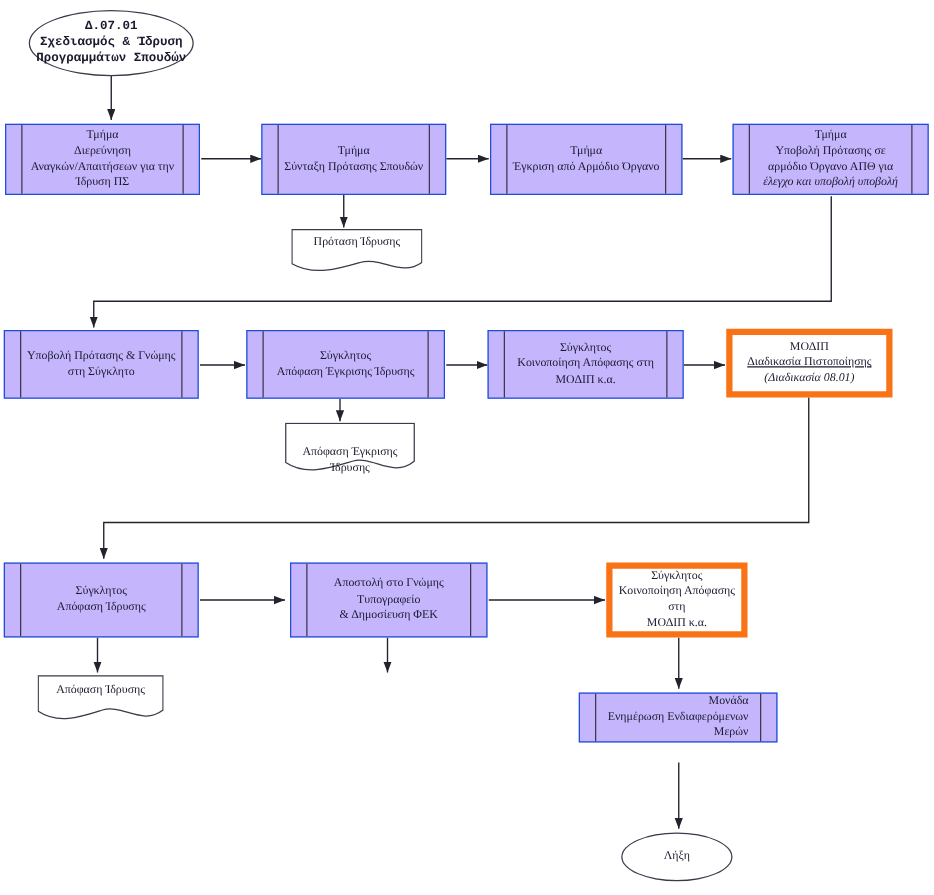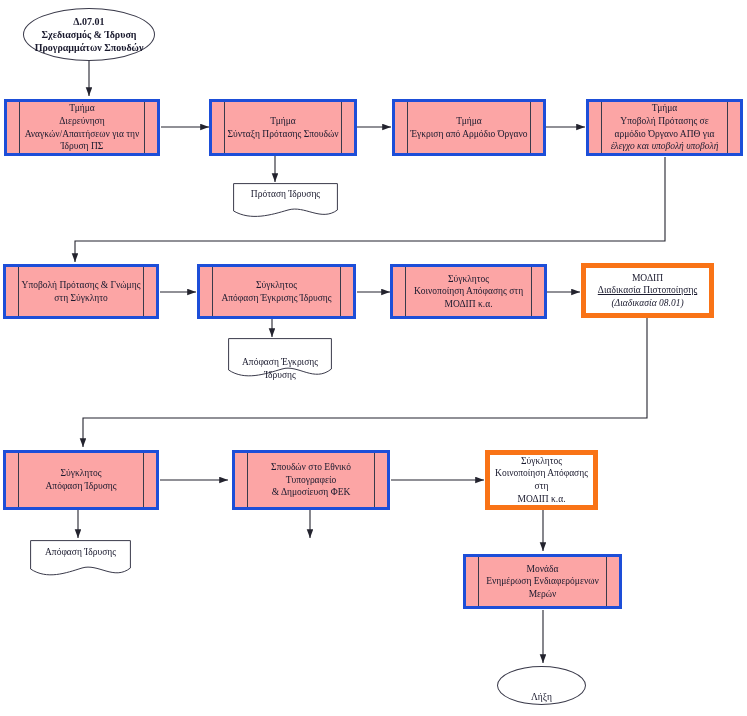--- a/index.html
+++ b/index.html
@@ -28,22 +28,22 @@
     position: absolute;
     box-sizing: border-box;
     display: flex;
     align-items: center;
     justify-content: center;
     text-align: center;
     color: #1a1a2e;
   }
   
   .proc {
-    border: 3px solid #1d4ed8;
-    background: #fca5a5;
+    border: 1px solid #1d4ed8;
+    background: #c4b5fd;
   }
   .proc .inner {
     position: absolute;
     top: 0;
     bottom: 0;
     border-left: 1px solid #3a3a4a;
     border-right: 1px solid #3a3a4a;
     pointer-events: none;
   }
   .proc .txt, .rect .txt, .doc .txt, .term .txt {
@@ -73,21 +73,21 @@
     margin-bottom: 14px;
   }
   
   .term {
     border: 1px solid #3a3a4a;
     border-radius: 50%;
     background: #ffffff;
   }
   .t10 { font-size: 10px; }
   .t9  { font-size: 9.5px; }
-  .bold { font-weight: bold; }
+  .bold { font-weight: bold; font-family: Liberation Mono, monospace; }
   .ital { font-style: italic; }
   .uline { text-decoration: underline; }
 </style>
 </head>
 <body>
 
 <div id="canvas">
 
   <svg class="layer" viewBox="0 0 747 716">
     <defs>
@@ -233,21 +233,21 @@
     <div class="inner" style="left:12px; right:12px;"></div>
     <div class="txt t9">
       <div>Σύγκλητος</div>
       <div>Απόφαση Ίδρυσης</div>
     </div>
   </div>
 
   <div class="node proc" style="left:232px; top:450px; width:158px; height:60px;">
     <div class="inner" style="left:12px; right:12px;"></div>
     <div class="txt t9">
-      <div>Σπουδών στο Εθνικό</div>
+      <div>Αποστολή στο Γνώμης</div>
       <div>Τυπογραφείο</div>
       <div>&amp; Δημοσίευση ΦΕΚ</div>
     </div>
   </div>
 
   <div class="node rect" style="left:485px; top:450px; width:113px; height:60px;">
     <div class="txt t9">
       <div>Σύγκλητος</div>
       <div>Κοινοποίηση Απόφασης στη</div>
       <div>ΜΟΔΙΠ κ.α.</div>
@@ -257,28 +257,28 @@
   <div class="node doc" style="left:30px; top:540px; width:101px; height:38px;">
     <svg class="shape" viewBox="0 0 101 38" preserveAspectRatio="none">
       <path d="M0.6,0.6 L100.4,0.6 L100.4,28 C84,41 68,23 52,28 C36,33 17,40 0.6,29 Z" fill="#ffffff" stroke="#3a3a4a" stroke-width="1"></path>
     </svg>
     <div class="txt t9">
       <div>Απόφαση Ίδρυσης</div>
     </div>
   </div>
 
 
-  <div class="node proc" style="left:463px; top:554px; width:159px; height:55px;">
+  <div class="node proc" style="left:463px; top:554px; width:159px; height:40px;text-align:right;">
     <div class="inner" style="left:12px; right:12px;"></div>
     <div class="txt t9">
       <div>Μονάδα</div>
       <div>Ενημέρωση Ενδιαφερόμενων</div>
       <div>Μερών</div>
     </div>
   </div>
 
-  <div class="node term" style="left:497px; top:666px; width:89px; height:39px;align-items:flex-end;">
+  <div class="node term" style="left:497px; top:666px; width:89px; height:39px;">
     <div class="txt t9">
       <div>Λήξη</div>
     </div>
   </div>
 
 </div>
 
 </body></html>

